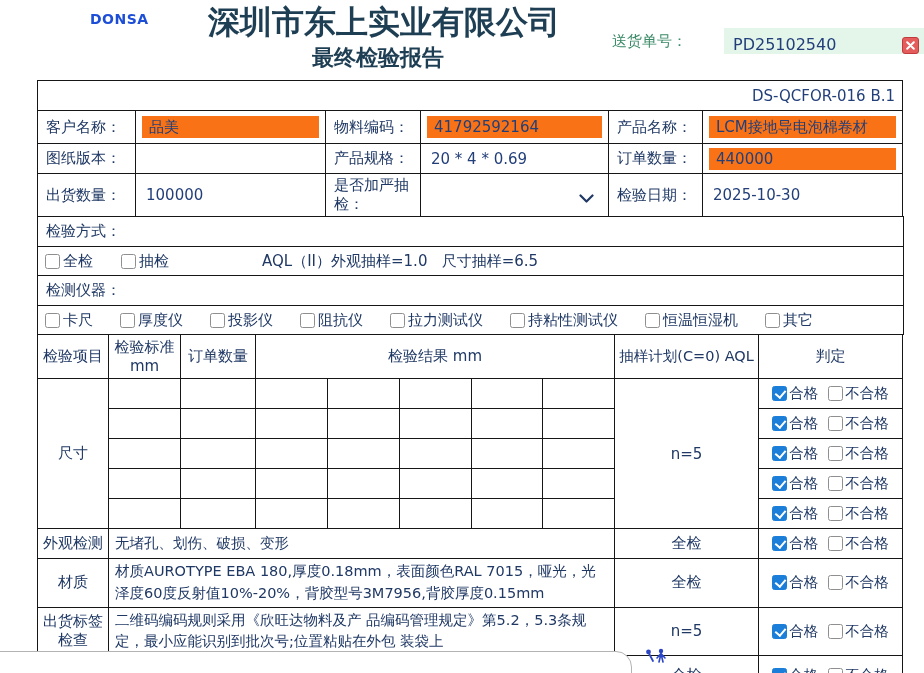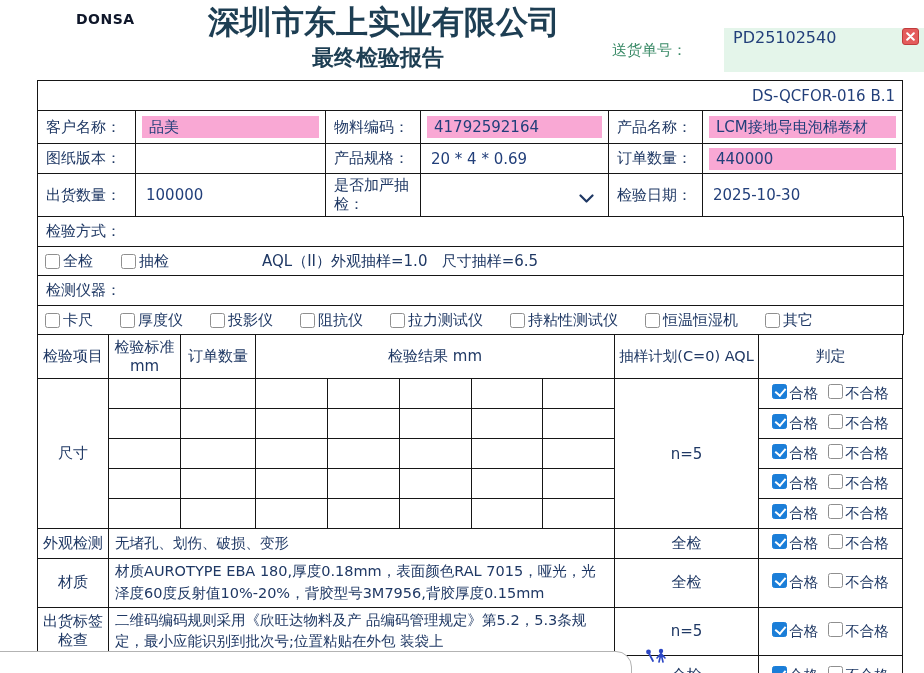--- a/index.html
+++ b/index.html
@@ -3,43 +3,43 @@
 <meta charset="utf-8">
 <style>
   * { box-sizing: border-box; }
   body { margin:0; background:#fff; }
   .page {
     position:relative; width:924px; height:673px; overflow:hidden;
     background:#fff; font-family:"DejaVu Sans","Liberation Sans",sans-serif;
     color:#1f3864;
   }
   
-  .logo { position:absolute; left:76px; top:11px; font-size:14px; font-weight:bold;
-          letter-spacing:.5px; color:#0f172a; }
+  .logo { position:absolute; left:90px; top:11px; font-size:14px; font-weight:bold;
+          letter-spacing:.5px; color:#1d4ed8; }
   .company-title { position:absolute; left:0; top:1px; width:740px; text-align:center;
           font-size:32px; font-weight:600; color:#1d3e53;padding-left:28px; }
   .report-title { position:absolute; left:0; top:43px; width:756px; text-align:center;
           font-size:22px; font-weight:600; color:#1d3e53; }
   .delivery { position:absolute; left:612px; top:28px; display:flex; align-items:center;gap:32px; }
   .delivery-label { font-size:15px; color:#3a8a67; margin-right:5px; white-space:nowrap; }
-  .delivery-box { width:200px; height:44px; background:#e4f5ea; display:flex;
-          align-items:flex-start; padding:0 5px 0 9px; }
+  .delivery-box { width:200px; height:26px; background:#e4f5ea; display:flex;
+          align-items:flex-end; padding:0 5px 0 9px; }
   .delivery-value { flex:1; font-size:16px; color:#223f7a; }
   .broken-img { width:17px; height:17px; background:#e45c5c; border:1px solid #c03c3c;
           border-radius:3px; display:flex; align-items:center; justify-content:center; }
   
   .tablewrap { position:absolute; left:37px; top:80px; width:866px; }
   table { border-collapse:collapse; width:866px; table-layout:fixed; }
   table + table { margin-top:-1px; }
   td { border:1px solid #161616; font-size:15px; padding:0 4px; vertical-align:middle;
        overflow:hidden; }
   .lab { padding-left:8px; color:#1f3864; }
   .val { color:#223f7a; padding-left:10px; }
   .c { text-align:center; }
-  .hl { background:#f9a8d4; margin:3px 2px; padding:1px 7px; min-height:22px;
+  .hl { background:#f97316; margin:3px 2px; padding:1px 7px; min-height:22px;
         display:flex; align-items:center; font-size:15px; color:#223f7a; }
   .r-doc td { height:30px; text-align:right; color:#223f7a; padding-right:7px; }
   .r1 td { height:33px; } .r2 td { height:30px; } .r3 td { height:43px; }
   .m-title td { height:30px; } .m-cb td { height:29px; }
   .hdr td { height:44px; text-align:center; line-height:1.25; }
   .dim td { height:30px; }
   .r-app td { height:30px;margin-top:20px; } .r-mat td { height:45px; }
   .r-lab td { height:41px; } .r-last td { height:40px; }
   .desc { color:#1f3864; font-size:14.5px; line-height:1.5; padding:2px 6px; }
   .lastdesc { white-space:nowrap; padding-left:560px; }
@@ -47,21 +47,21 @@
   .dd-cell .chev { position:absolute; right:14px; top:50%; margin-top:-5px; }
   
   .cb { display:inline-block; width:15px; height:15px; border:1px solid #8f8f8f;
         border-radius:2.5px; background:#fff; flex:0 0 auto; position:relative; }
   .cb.checked { background:#1b7ed8; border-color:#1b7ed8; }
   .cb.checked::after { content:""; position:absolute; left:4px; top:1px; width:5px;
         height:8px; border:solid #fff; border-width:0 2.2px 2.2px 0;
         transform:rotate(40deg); }
   .cbrow { display:flex; align-items:center; }
   .cbrow .item { display:flex; align-items:center; gap:3px; }
-  .judge { display:flex; align-items:flex-start; justify-content:center; gap:2px; }
+  .judge { display:flex; align-items:center; justify-content:center; gap:2px; }
   .judge .t { font-size:14.5px; color:#1f3864; }
   .judge .gap { width:6px; }
   
   .overlay { position:absolute; left:-24px; top:651px; width:656px; height:64px;
         background:#fff; border:1px solid #b3b3b3; border-radius:16px; z-index:6; }
   .ptr-icon { position:absolute; left:644px; top:646px; z-index:7; }
 </style>
 </head>
 <body>
 

